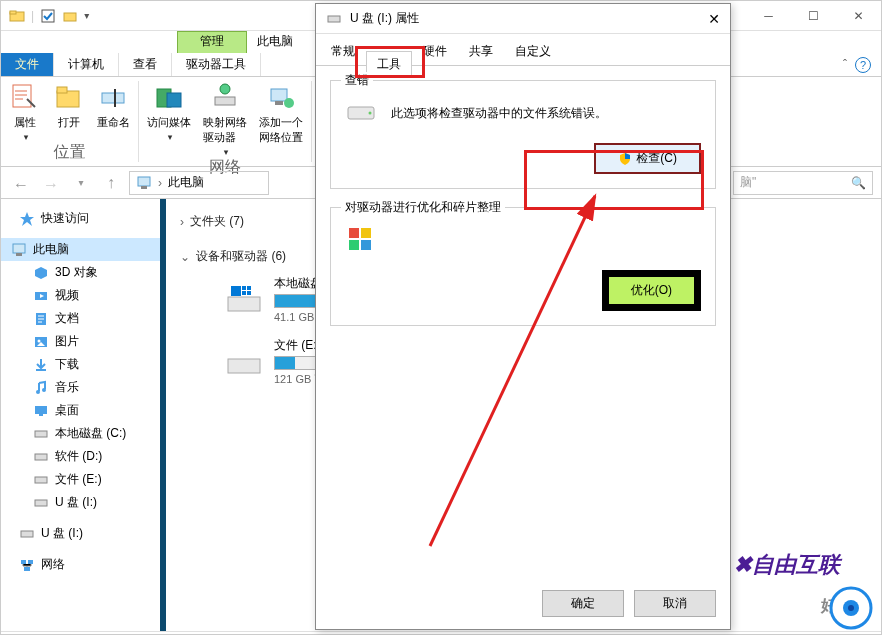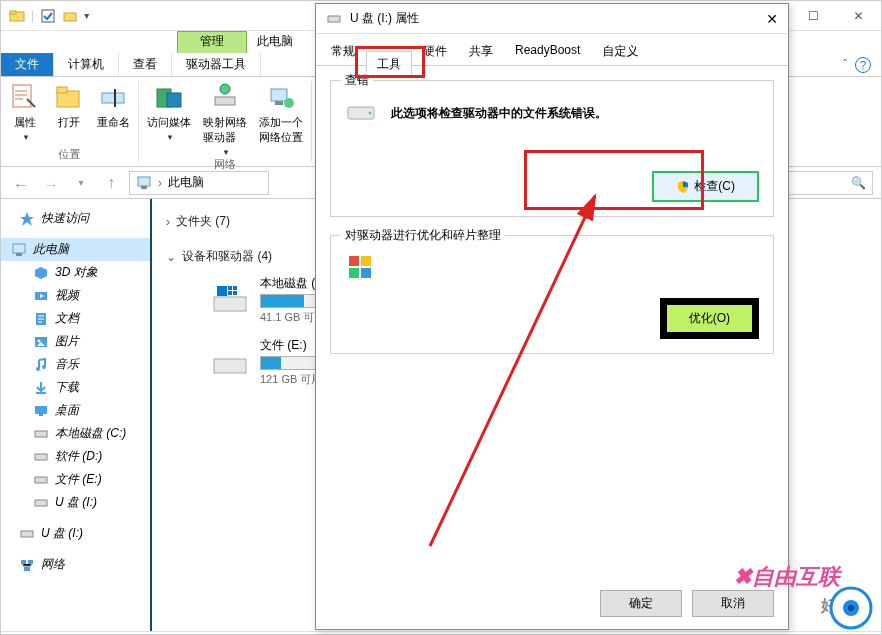--- a/index.html
+++ b/index.html
@@ -11,73 +11,73 @@
 .qat { display: flex; gap: 6px; padding: 0 8px; align-items: center; }
 .qat .ico { width: 16px; height: 16px; }
 .tab-row { height: 24px; display: flex; align-items: stretch; border-bottom: 1px solid #ccc; }
 .tab-row .ftab { padding: 3px 14px; border-right: 1px solid #e0e0e0; }
 .tab-row .ftab.file { background: #1979ca; color: #fef9c3; }
 .ribbon { height: 90px; display: flex; border-bottom: 1px solid #ccc; padding: 4px 0; }
 .rgroup { display: flex; flex-direction: column; align-items: center; border-right: 1px solid #e0e0e0; padding: 0 8px; }
 .rrow { display: flex; gap: 12px; }
 .rbtn { display: flex; flex-direction: column; align-items: center; gap: 2px; font-size: 11px; }
 .rbtn .ric { width: 32px; height: 32px; }
-.rgname { font-size: 11px; color: #666; margin-top: auto; }
+.rgname { font-size: 16px; color: #666; margin-top: auto; }
 .nav-row { height: 32px; display: flex; align-items: center; gap: 6px; padding: 0 8px; border-bottom: 1px solid #ccc; }
 .nav-btn { width: 24px; height: 24px; display: flex; align-items: center; justify-content: center; color: #999; font-size: 16px; }
 .addr { flex: 1; height: 24px; border: 1px solid #ccc; display: flex; align-items: center; padding: 0 6px; gap: 6px; max-width: 140px; }
 .search-e { width: 140px; height: 24px; border: 1px solid #ccc; margin-left: auto; display: flex; align-items: center; justify-content: space-between; padding: 0 6px; color: #999; }
 .body-e { display: flex; height: 432px; }
-.sidebar { width: 151px; border-right: 2px solid #0c4a6e; padding: 8px 0; overflow: hidden; font-style: italic; }
+.sidebar { width: 165px; border-right: 6px solid #0c4a6e; padding: 8px 0; overflow: hidden; }
 .sitem { display: flex; align-items: center; gap: 6px; padding: 3px 8px 3px 18px; font-size: 12px; }
 .sitem.active { background: #cce8ff; }
 .sitem .sic { width: 16px; height: 16px; flex-shrink: 0; }
 .sitem.sub { padding-left: 32px; }
 .content-e { flex: 1; padding: 10px 14px; }
 .hdr-row { display: flex; align-items: center; gap: 6px; color: #222; padding: 4px 0; }
 .chev { color: #666; }
 .drive-row { display: flex; align-items: center; gap: 10px; padding: 6px 0 6px 44px; }
 .dic { width: 40px; height: 34px; }
 .dinfo { flex: 1; }
 .dbar { width: 80px; height: 14px; border: 1px solid #b0b0b0; background: #f0f0f0; margin: 2px 0; position: relative; }
 .dbar .fill { height: 100%; background: #26a0da; }
 .dsub { color: #666; font-size: 11px; }
 .status-e { height: 24px; border-top: 1px solid #e0e0e0; padding: 3px 10px; font-size: 11px; color: #333; display:flex; align-items:center; gap:18px;}
 
 
 .winctrls { margin-left: auto; display: flex; }
 .winctrls .wc { width: 45px; height: 28px; display: flex; align-items: center; justify-content: center; color: #555; }
 
 
-.dialog { position: absolute; top: 3px; left: 315px; width: 474px; height: 627px; background: #fff; border: 1px solid #888; box-shadow: 2px 2px 8px rgba(0,0,0,.2); }
+.dialog { position: absolute; top: 3px; left: 315px; width: 416px; height: 627px; background: #fff; border: 1px solid #888; box-shadow: 2px 2px 8px rgba(0,0,0,.2); }
 .dtitle { height: 30px; display: flex; align-items: center; padding: 0 10px; border-bottom: 1px solid #e0e0e0; }
 .dtitle .dic2 { width: 16px; height: 16px; margin-right: 8px; }
 .dtitle .cx { margin-left: auto; font-size: 14px; }
 .tabbar { height: 28px; display: flex; border-bottom: 1px solid #ccc; padding: 0 4px; margin-top: 4px; }
 .dtab { padding: 4px 10px 2px; border: 1px solid transparent; border-bottom: none; font-size: 12px; }
 .dtab.active { border-color: #ccc; background: #fff; position: relative; top: 13px; }
 .dbody { padding: 14px; }
 .group { border: 1px solid #d0d0d0; padding: 16px 14px 14px; margin-bottom: 18px; position: relative; }
 .group .glabel { position: absolute; top: -9px; left: 10px; background: #fff; padding: 0 4px; font-size: 12px; }
-.gdesc { display: flex; align-items: center; gap: 14px; margin-bottom: 14px; font-weight: bold; }
+.gdesc { display: flex; align-items: center; gap: 14px; margin-bottom: 14px; }
 .gdesc .gico { width: 32px; height: 32px; flex-shrink: 0; }
 .gbtn { float: right; padding: 5px 22px; background: #bef264; border: 7px solid #000000; font-size: 12px; display: flex; align-items: center; gap: 4px;}
-.gbtn.hl { border: 2px solid #22c55e; background: #e5f1fb; margin-top: 28px; }
+.gbtn.hl { border: 2px solid #7f1d1d; background: #e5f1fb; }
 .group::after { content: ""; display: block; clear: both; }
 .dbtns { position: absolute; bottom: 12px; right: 14px; display: flex; gap: 10px; }
 .dbtns .db { padding: 4px 28px; border: 1px solid #adadad; background: #e1e1e1; font-size: 12px; }
 
 
 .redbox { position: absolute; border: 3px solid #e02020; pointer-events: none; }
 .red-tools { top: 46px; left: 355px; width: 70px; height: 32px; }
 .red-check { top: 150px; left: 524px; width: 180px; height: 60px; }
 .arrow-svg { position: absolute; top: 186px; left: 420px; pointer-events: none; }
 
 
-.wm1 { position: absolute; right: 42px; bottom: 43px; font-size: 22px; color: #ec4899; font-style: italic; font-weight: bold; }
+.wm1 { position: absolute; right: 42px; bottom: 55px; font-size: 22px; color: #4c1d95; font-style: italic; font-weight: bold; }
 .wm2 { position: absolute; right: 10px; bottom: 18px; font-size: 16px; color: #888; font-weight: bold; letter-spacing:1px;}
 .wm-eye { position: absolute; right: 8px; bottom: 4px; }
 
 .drop-arrow { font-size:9px; margin-left:2px; color:#333;}
 .help { margin-left: auto; color:#1979ca; border:1px solid #1979ca; border-radius:50%; width:16px;height:16px;display:flex;align-items:center;justify-content:center;font-size:11px;}
 </style>
 </head>
 <body>
 
 <div class="explorer">
@@ -241,36 +241,36 @@
       <div class="sitem sub">
           <svg class="sic" viewBox="0 0 16 16">
             <rect x="2" y="3" width="12" height="10" fill="#4aa0e8"></rect>
             <circle cx="6" cy="7" r="1.5" fill="#fff"></circle>
             <path d="M4 12 L8 8 L12 12" fill="#fff"></path>
           </svg>
           <span>图片</span>
         </div>
       <div class="sitem sub">
           <svg class="sic" viewBox="0 0 16 16">
+            <path d="M8 2 V10 M4 7 L8 11 L12 7" stroke="#4aa0e8" stroke-width="2" fill="none"></path>
+            <rect x="3" y="12" width="10" height="2" fill="#4aa0e8"></rect>
+          </svg>
+          <span>下载</span>
+        </div>
+      <div class="sitem sub">
+          <svg class="sic" viewBox="0 0 16 16">
             <path d="M6 3 V11" stroke="#4aa0e8" stroke-width="2"></path>
             <circle cx="5" cy="12" r="2" fill="#4aa0e8"></circle>
             <path d="M6 3 L12 2 V9" stroke="#4aa0e8" stroke-width="2" fill="none"></path>
             <circle cx="11" cy="10" r="2" fill="#4aa0e8"></circle>
           </svg>
           <span>音乐</span>
         </div>
       <div class="sitem sub">
           <svg class="sic" viewBox="0 0 16 16">
-            <path d="M8 2 V10 M4 7 L8 11 L12 7" stroke="#4aa0e8" stroke-width="2" fill="none"></path>
-            <rect x="3" y="12" width="10" height="2" fill="#4aa0e8"></rect>
-          </svg>
-          <span>下载</span>
-        </div>
-      <div class="sitem sub">
-          <svg class="sic" viewBox="0 0 16 16">
             <rect x="2" y="3" width="12" height="8" fill="#4aa0e8"></rect>
             <rect x="6" y="11" width="4" height="2" fill="#4aa0e8"></rect>
           </svg>
           <span>桌面</span>
         </div>
       <div class="sitem sub">
           <svg class="sic" viewBox="0 0 16 16">
             <rect x="2" y="5" width="12" height="6" fill="#ddd" stroke="#888"></rect>
           </svg>
           <span>本地磁盘 (C:)</span>
@@ -312,21 +312,21 @@
         </div>
     </div>
 
     <div class="content-e">
       <div class="hdr-row">
           <span class="chev">›</span>
           <span>文件夹 (7)</span>
         </div>
       <div class="hdr-row" style="margin-top:10px">
           <span class="chev">⌄</span>
-          <span>设备和驱动器 (4)</span>
+          <span>设备和驱动器 (6)</span>
         </div>
       <div class="drive-row">
         <svg class="dic" viewBox="0 0 40 34">
             <rect x="4" y="14" width="32" height="14" fill="#e8e8e8" stroke="#aaa"></rect>
             <rect x="7" y="3" width="10" height="10" fill="#0078d7"></rect>
             <rect x="18" y="3" width="4" height="4" fill="#0078d7"></rect>
             <rect x="23" y="3" width="4" height="4" fill="#0078d7"></rect>
             <rect x="18" y="8" width="4" height="4" fill="#0078d7"></rect>
             <rect x="23" y="8" width="4" height="4" fill="#0078d7"></rect>
           </svg>
@@ -365,21 +365,20 @@
         <rect x="2" y="5" width="12" height="6" fill="#ddd" stroke="#888"></rect>
       </svg>
     <span>U 盘 (I:) 属性</span>
     <span class="cx">✕</span>
   </div>
   <div class="tabbar">
     <div class="dtab">常规</div>
     <div class="dtab active">工具</div>
     <div class="dtab">硬件</div>
     <div class="dtab">共享</div>
-    <div class="dtab">ReadyBoost</div>
     <div class="dtab">自定义</div>
   </div>
   <div class="dbody">
     <div class="group">
       <div class="glabel">查错</div>
       <div class="gdesc">
         <svg class="gico" viewBox="0 0 32 32">
             <rect x="3" y="10" width="26" height="12" rx="2" fill="#e8e8e8" stroke="#aaa"></rect>
             <circle cx="25" cy="16" r="1.5" fill="#6c6"></circle>
           </svg>

